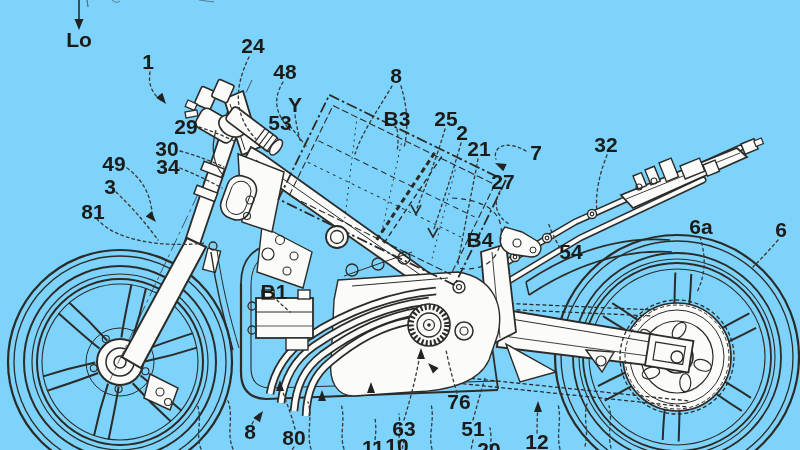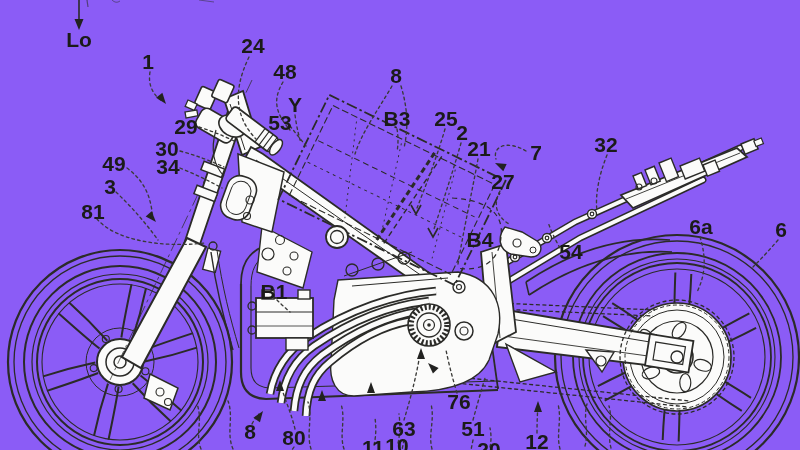--- a/index.html
+++ b/index.html
@@ -1,16 +1,16 @@
 <!DOCTYPE html>
 <html><head>
 <meta charset="utf-8">
 <style>
   html,body{margin:0;padding:0;background:#f6f6f5;}
-  .stage{position:relative;width:800px;height:450px;background:#8b5cf6;overflow:hidden;}
+  .stage{position:relative;width:800px;height:450px;background:#7dd3fc;overflow:hidden;}
   svg{display:block;}
   svg .ln{stroke:#2b2b28;fill:none;}
   svg .fillbg{fill:#fbfbfa;}
   #label-layer text, .fig-text{
     font-family:"Liberation Sans",sans-serif;
     font-weight:600;
     fill:#1b1b19;
     text-anchor:middle;
     font-size:21px;
   }

